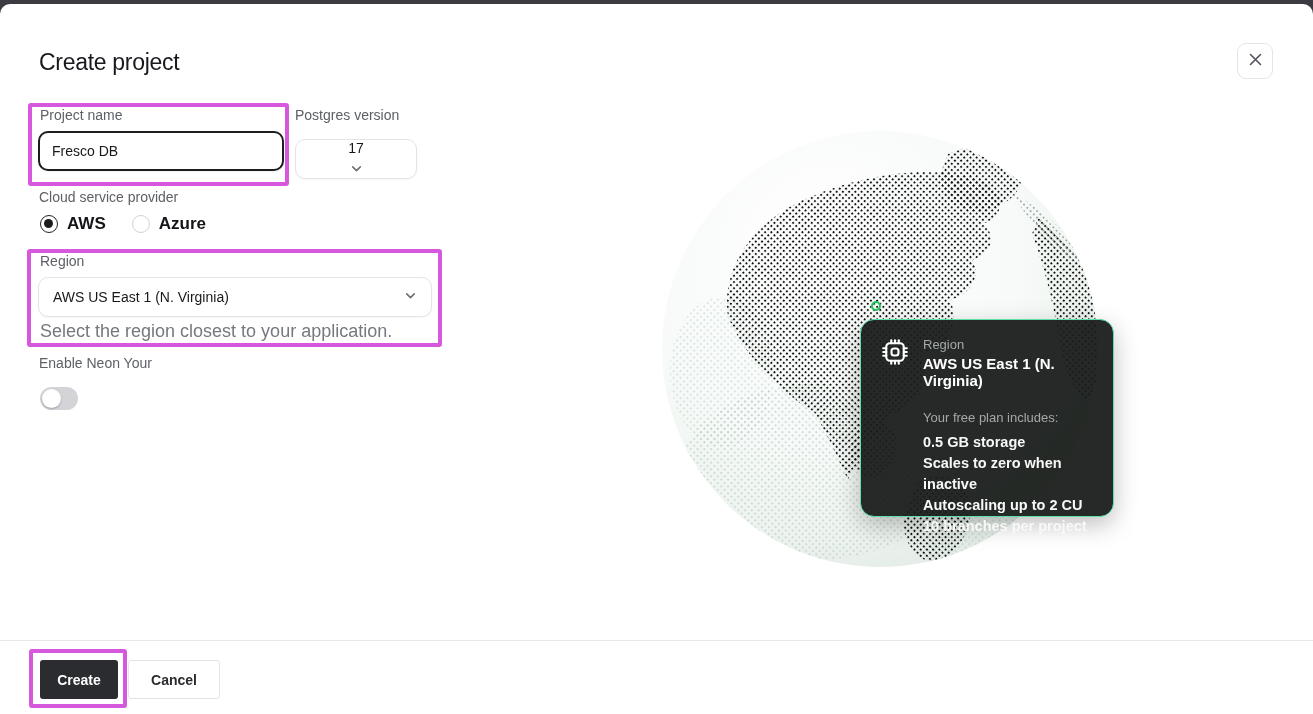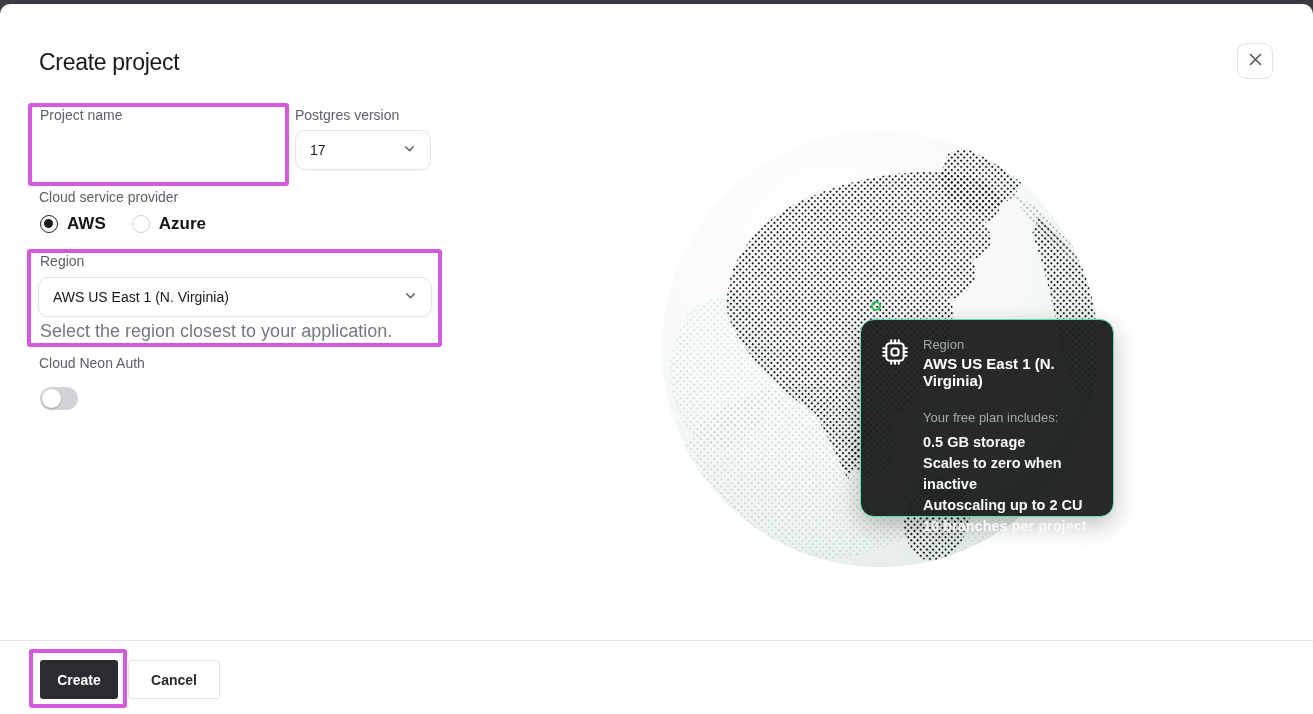--- a/index.html
+++ b/index.html
@@ -178,23 +178,24 @@
   <div class="page-title">Create project</div>
   <button class="close-btn">
     <span>
       <svg width="15" height="15" viewBox="0 0 15 15">
           <path d="M2.5 2.5 L12.5 12.5 M12.5 2.5 L2.5 12.5" stroke="#52525b" stroke-width="1.6" stroke-linecap="round"></path>
         </svg>
     </span>
   </button>
 
   <label class="field-label" style="left:40px; top:103px;">Project name</label>
+  <input class="text-input" type="text" value="Fresco DB" style="">
 
   <label class="field-label" style="left:295px; top:103px;">Postgres version</label>
-  <div class="select-box" style="left:295px; top:126px; width:136px;">
+  <div class="select-box" style="left:295px; top:135px; width:122px;flex-direction:column;">
     <span class="sel-text">17</span>
     <span class="chev">
       <svg width="13" height="13" viewBox="0 0 12 12">
           <path d="M2.5 4.5 L6 8 L9.5 4.5" fill="none" stroke="#71717a" stroke-width="1.5" stroke-linecap="round" stroke-linejoin="round"></path>
         </svg>
     </span>
   </div>
 
   <label class="field-label" style="left:39px; top:185px;">Cloud service provider</label>
   <div class="radio-row">
@@ -212,21 +213,21 @@
   <div class="select-box" style="left:38px; top:273px; width:394px;">
     <span class="sel-text">AWS US East 1 (N. Virginia)</span>
     <span class="chev">
       <svg width="13" height="13" viewBox="0 0 12 12">
           <path d="M2.5 4.5 L6 8 L9.5 4.5" fill="none" stroke="#71717a" stroke-width="1.5" stroke-linecap="round" stroke-linejoin="round"></path>
         </svg>
     </span>
   </div>
   <div class="helper-text">Select the region closest to your application.</div>
 
-  <label class="field-label" style="left:39px; top:351px;">Cloud Neon Auth</label>
+  <label class="field-label" style="left:39px; top:351px;">Enable Neon Your</label>
   <div class="toggle">
     <span class="knob"></span>
   </div>
 
   <div class="footer">
     <button class="btn btn-create">Create</button>
     <button class="btn btn-cancel">Cancel</button>
   </div>
 
   <div class="annotation" style="left:28px; top:99px; width:261px; height:83px;"></div>

